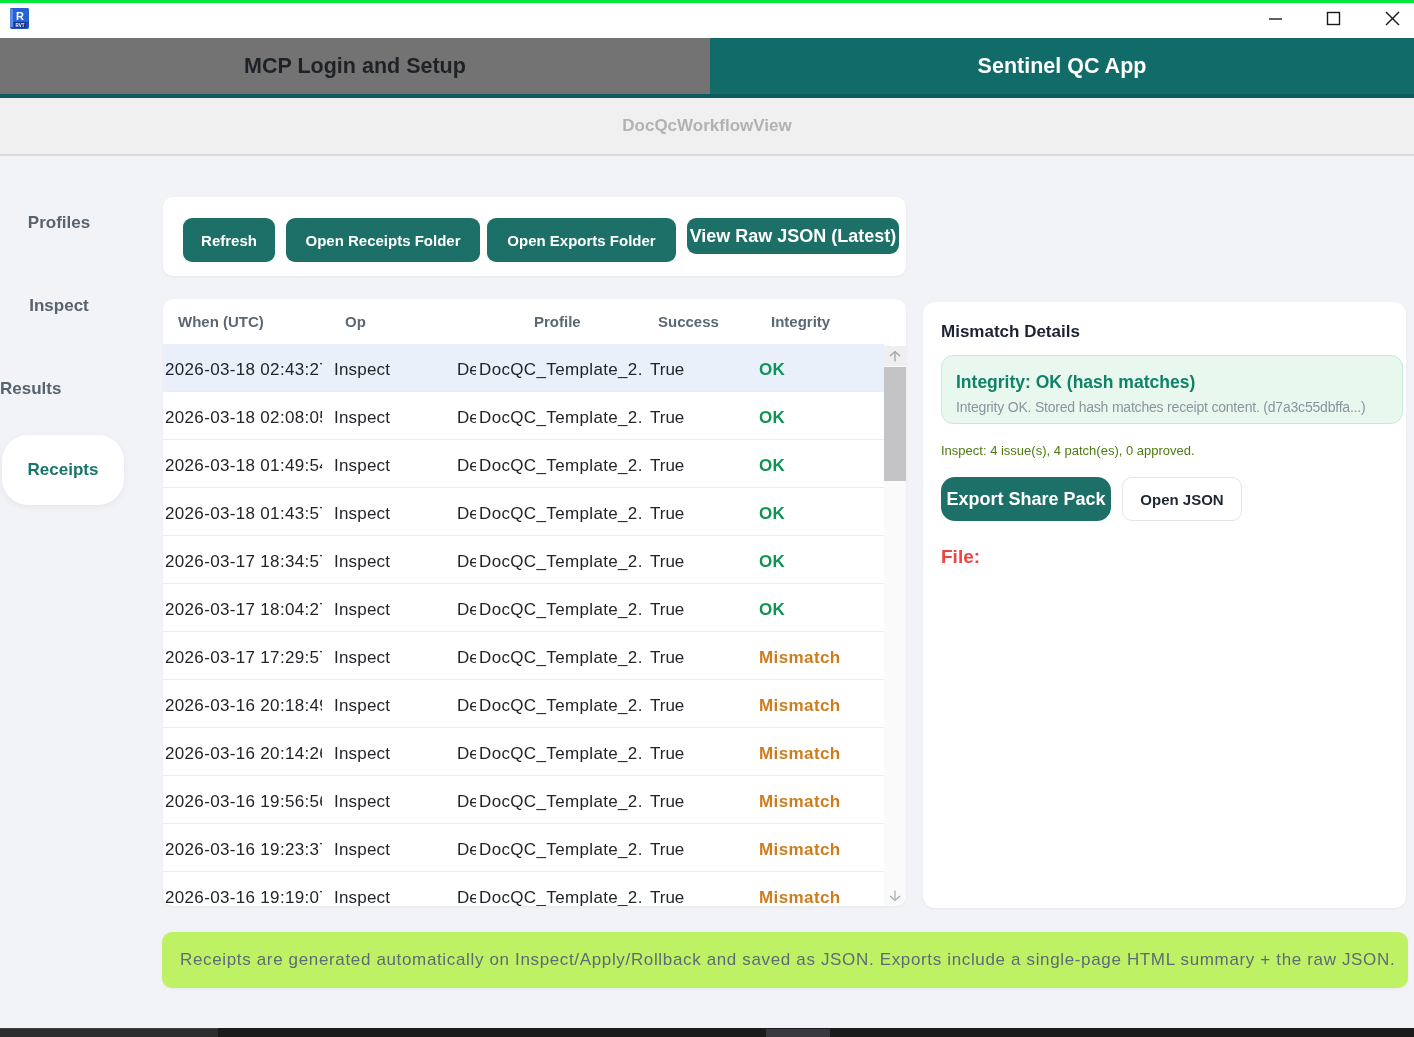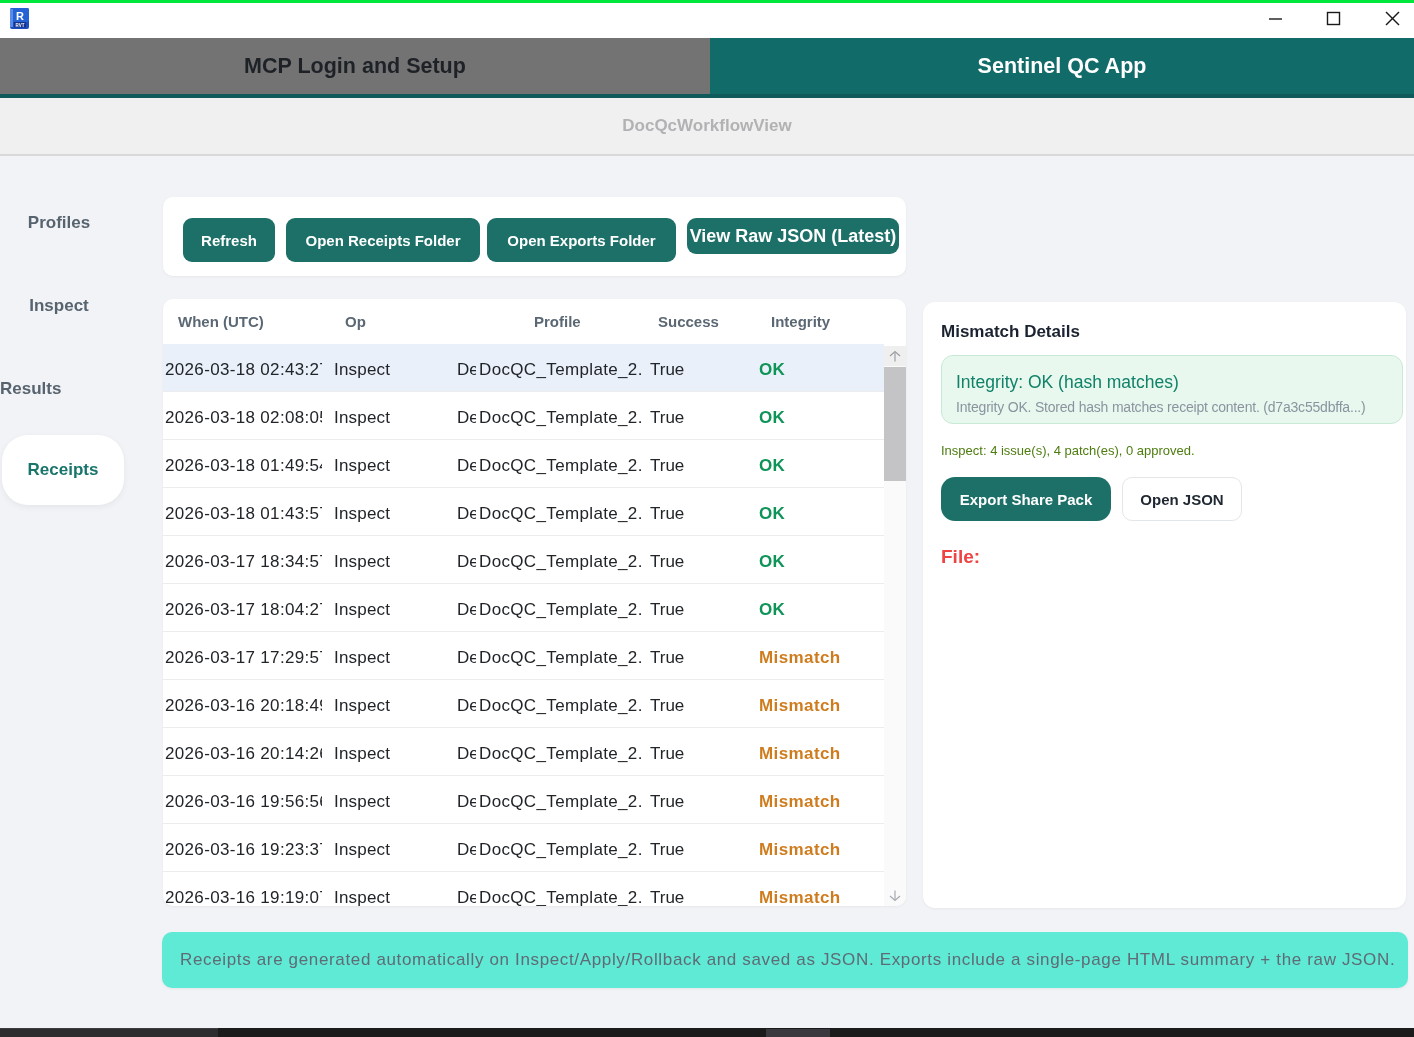--- a/index.html
+++ b/index.html
@@ -171,30 +171,30 @@
   <div class="abs" style="left:721px;top:68px;width:22px;height:114px;background:#C4C4C6;"></div>
   <svg class="abs" style="left:725px;top:590px;" width="14" height="13" viewBox="0 0 14 13">
     <path d="M2 7 L7 11.5 L12 7" fill="none" stroke="#A6AAAE" stroke-width="1.2"></path>
     <line x1="7" y1="1.5" x2="7" y2="10.8" stroke="#A6AAAE" stroke-width="1.2"></line>
   </svg>
 </div>
 
 <div class="abs" style="left:923px;top:302px;width:483px;height:606px;background:#fff;border-radius:12px;box-shadow:0 1px 3px rgba(0,0,0,0.05);">
   <div class="abs" style="left:18px;top:20px;font-size:17px;font-weight:bold;color:#1B2330;">Mismatch Details</div>
   <div class="abs" style="left:18px;top:53px;width:462px;height:69px;background:#E9F8EF;border:1px solid #C8E9D6;border-radius:12px;">
-    <div class="abs" style="left:14px;top:16px;font-size:17.5px;font-weight:normal;color:#0F8268;white-space:nowrap;">Integrity: OK (hash matches)</div>
+    <div class="abs" style="left:14px;top:16px;font-size:17.5px;font-weight:bold;color:#0F8268;white-space:nowrap;">Integrity: OK (hash matches)</div>
     <div class="abs" style="left:14px;top:43px;font-size:14px;letter-spacing:-0.2px;color:#8A949E;white-space:nowrap;">Integrity OK. Stored hash matches receipt content. (d7a3c55dbffa...)</div>
   </div>
   <div class="abs" style="left:18px;top:141px;font-size:13px;color:#4d7c0f;white-space:nowrap;">Inspect: 4 issue(s), 4 patch(es), 0 approved.</div>
-  <div class="teal-btn" style="left:18px;top:175px;width:170px;height:44px;font-size:15px;border-radius:14px;">Export Share Pack</div>
+  <div class="teal-btn" style="left:18px;top:175px;width:170px;height:44px;font-size:18px;border-radius:14px;">Export Share Pack</div>
   <div class="abs" style="left:199px;top:175px;width:120px;height:44px;background:#fff;border:1px solid #E3E6E9;border-radius:10px;
        display:flex;align-items:center;justify-content:center;font-size:15px;font-weight:bold;color:#1F2730;">Open JSON</div>
   <div class="abs" style="left:18px;top:244px;font-size:19px;font-weight:bold;color:#ef4444;">File:</div>
 </div>
 
-<div class="abs" style="left:162px;top:932px;width:1246px;height:56px;background:#5eead4;border-radius:10px;box-shadow:0 1px 3px rgba(0,0,0,0.05);
+<div class="abs" style="left:162px;top:932px;width:1246px;height:56px;background:#bef264;border-radius:10px;box-shadow:0 1px 3px rgba(0,0,0,0.05);
      display:flex;align-items:center;font-size:17px;letter-spacing:0.65px;color:#5F6B76;">
   <span style="margin-left:18px;white-space:nowrap;">Receipts are generated automatically on Inspect/Apply/Rollback and saved as JSON. Exports include a single-page HTML summary + the raw JSON.</span>
 </div>
 
 <div class="abs" style="left:0;top:1028px;width:1414px;height:9px;background:#1B1B1B;"></div>
 <div class="abs" style="left:0;top:1028px;width:218px;height:9px;background:#2D2D30;border-top:1px solid #3E3E42;"></div>
 <div class="abs" style="left:766px;top:1029px;width:64px;height:8px;background:#3A3A3E;"></div>
 
 </body></html>

